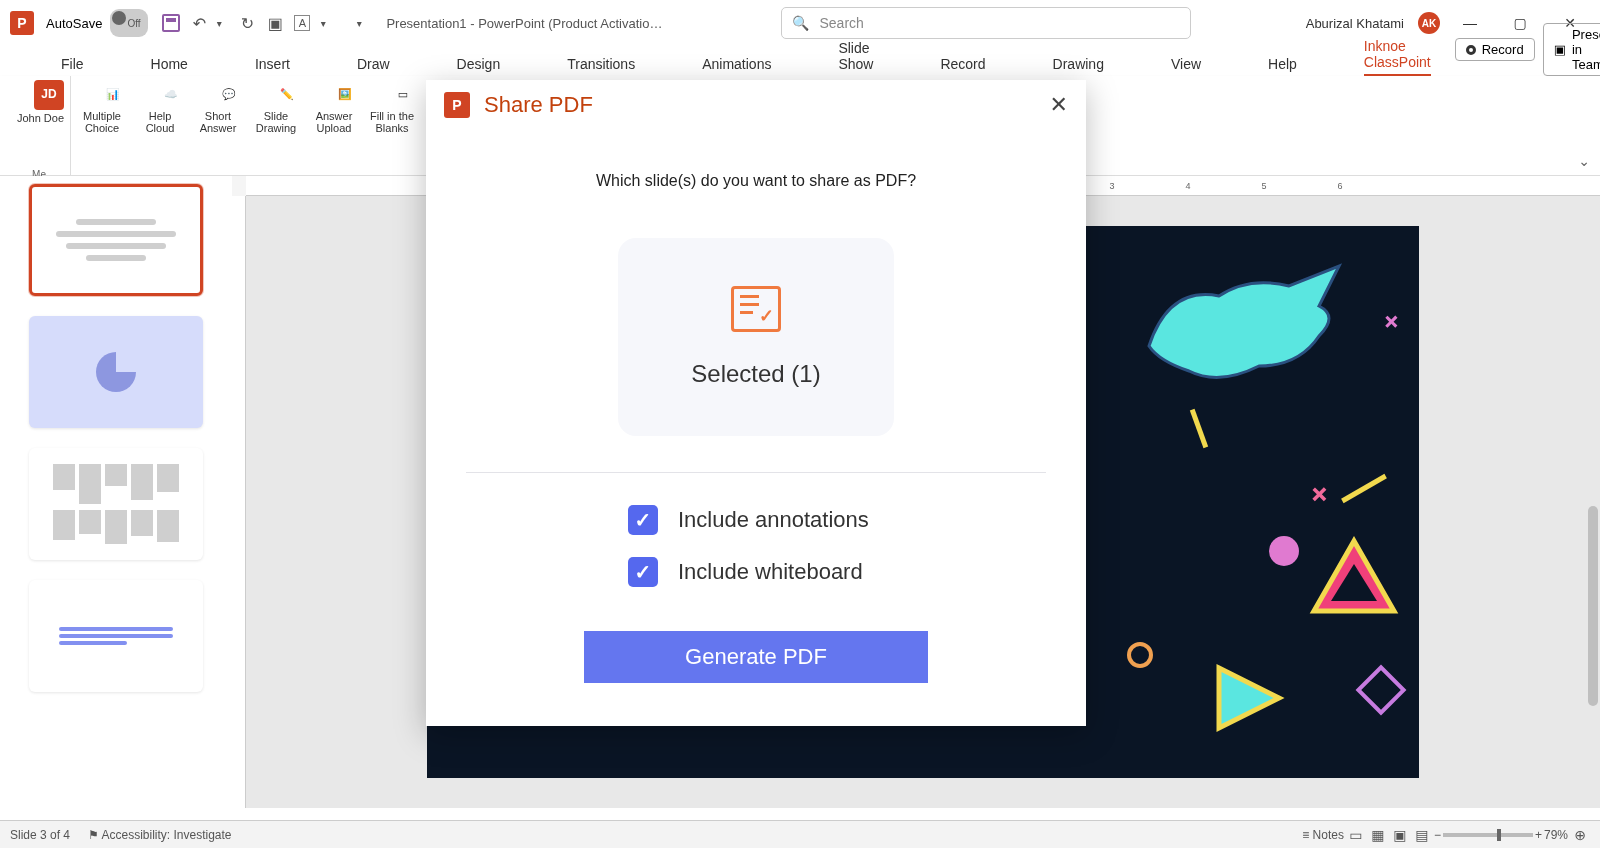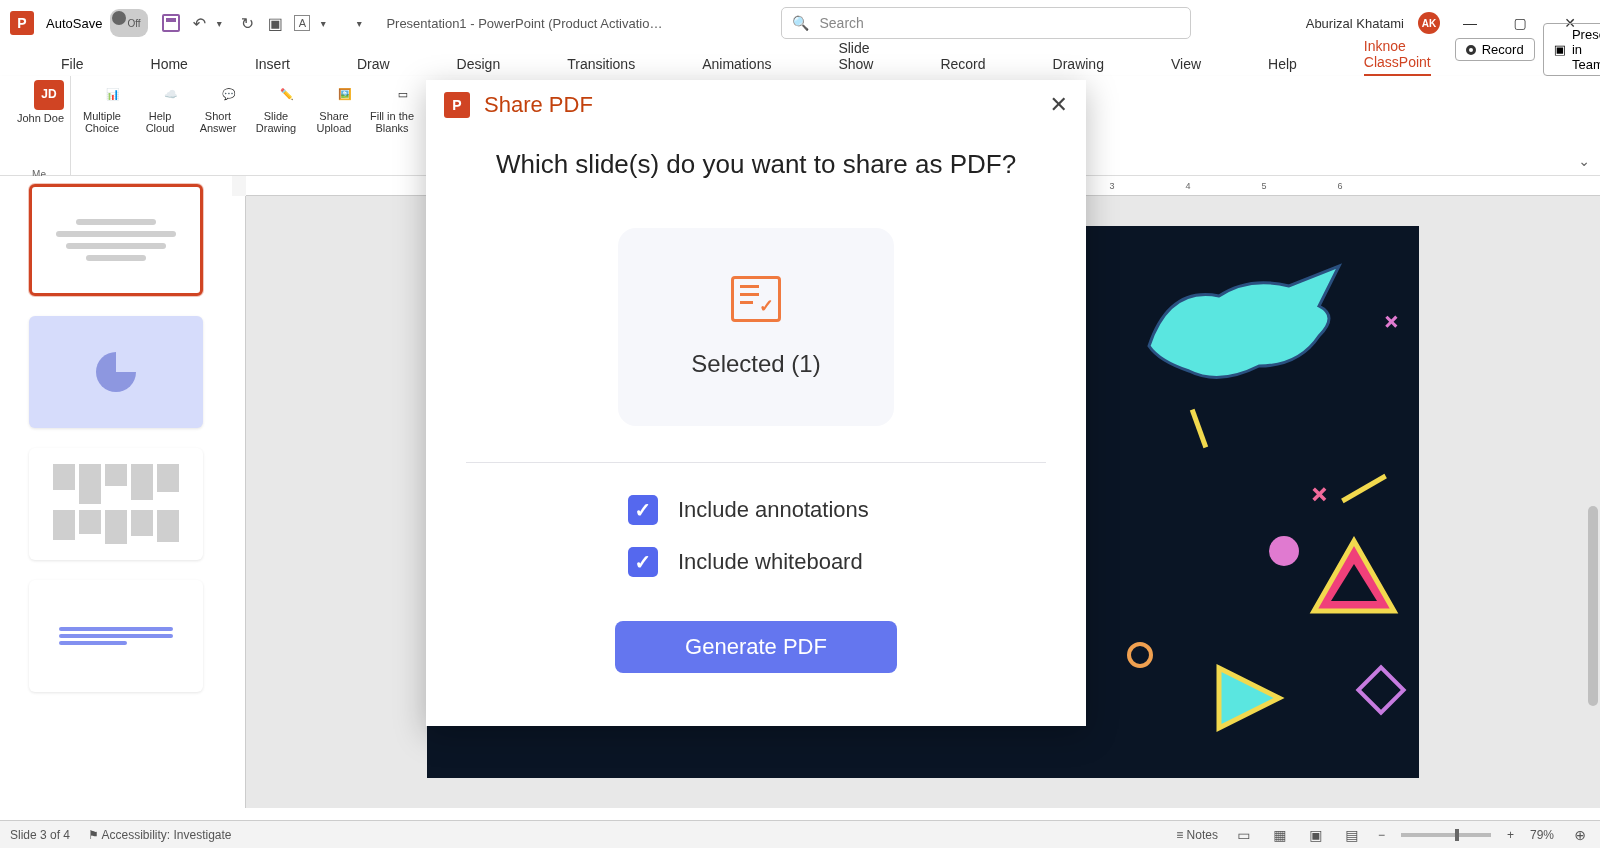--- a/index.html
+++ b/index.html
@@ -69,41 +69,41 @@
   .shape-circ { position: absolute; border-radius: 50%; }
   .shape-diamond { position: absolute; width: 36px; height: 36px; border: 4px solid #c77be0; transform: rotate(45deg); }
   .shape-line { position: absolute; background: #f2d94e; }
 
   
   .dialog { position: absolute; top: 80px; left: 426px; width: 660px; height: 646px; background: #fff; box-shadow: 0 8px 30px rgba(0,0,0,0.25); z-index: 100; }
   .dlg-header { display: flex; align-items: center; padding: 12px 18px; gap: 14px; }
   .dlg-pp { width: 26px; height: 26px; background: #d04423; border-radius: 3px; color: #fff; display: flex; align-items: center; justify-content: center; font-size: 14px; font-weight: bold; }
   .dlg-title { font-size: 22px; color: #c2410c; }
   .dlg-close { margin-left: auto; font-size: 22px; color: #444; cursor: pointer; font-weight: 300; }
-  .dlg-q { text-align: center; font-size: 26px; color: #222; margin-top: 19px; }
+  .dlg-q { text-align: center; font-size: 16px; color: #222; margin-top: 42px; }
   .dlg-cards { display: flex; gap: 28px; justify-content: center; margin-top: 48px; }
   .card { width: 276px; height: 198px; border-radius: 18px; display: flex; flex-direction: column; align-items: center; justify-content: center; gap: 28px; cursor: pointer; font-size: 24px; color: #333; }
   .card.sel { background: #f1f3ff; border: 2px solid #6476ef; }
   .card.unsel { background: #f6f7fb; }
   .card-icon-all { width: 50px; height: 46px; position: relative; }
   .card-icon-all::before { content: ""; position: absolute; top: 0; left: 8px; width: 34px; height: 4px; background: #f07a3f; box-shadow: 0 -8px 0 -1px #f07a3f; }
   .card-icon-all::after { content: "▶"; position: absolute; top: 10px; left: 0; width: 50px; height: 36px; border: 3px solid #f07a3f; border-radius: 4px; color: #f07a3f; display: flex; align-items: center; justify-content: center; font-size: 16px; }
   .card-icon-sel { width: 50px; height: 46px; border: 3px solid #f07a3f; border-radius: 4px; position: relative; display: flex; flex-direction: column; padding: 6px; gap: 5px; }
   .card-icon-sel span { height: 3px; background: #f07a3f; width: 60%; }
   .card-icon-sel::after { content: "✓"; position: absolute; right: 4px; bottom: 2px; color: #f07a3f; font-size: 18px; font-weight: bold; }
   .dlg-hr { height: 1px; background: #e3e3e8; margin: 36px 40px 0; }
   .dlg-checks { display: flex; flex-direction: column; gap: 22px; align-items: flex-start; margin: 32px 0 0 202px; }
   .chk { display: flex; align-items: center; gap: 20px; font-size: 22px; color: #333; }
   .chk-box { width: 30px; height: 30px; background: #5568ee; border-radius: 5px; color: #fff; display: flex; align-items: center; justify-content: center; font-size: 20px; font-weight: bold; }
   .dlg-action { display: flex; justify-content: center; margin-top: 44px; }
-  .gen-btn { width: 282px; height: 52px; background: #6476ef; color: #fff; font-size: 22px; border-radius: 8px; display: flex; align-items: center; justify-content: center; cursor: pointer; }
+  .gen-btn { width: 344px; height: 52px; background: #6476ef; color: #fff; font-size: 22px; border-radius: 0; display: flex; align-items: center; justify-content: center; cursor: pointer; }
 
   
   .statusbar { position: absolute; bottom: 0; left: 0; right: 0; height: 28px; background: #f3f3f3; border-top: 1px solid #ccc; display: flex; align-items: center; padding: 0 10px; font-size: 12px; color: #555; gap: 18px; }
-  .sb-right { margin-left: auto; display: flex; align-items: center; gap: 16px; justify-content: flex-end; }
+  .sb-right { margin-left: auto; display: flex; align-items: center; gap: 2px; justify-content: flex-end; }
   .sb-icon { width: 20px; height: 20px; display: flex; align-items: center; justify-content: center; font-size: 14px; }
   .zoom-slider { width: 90px; height: 4px; background: #bbb; position: relative; }
   .zoom-slider::after { content: ""; width: 4px; height: 12px; background: #666; position: absolute; left: 60%; top: -4px; }
 
   .scroll-thumb-v { position: absolute; right: 2px; top: 330px; width: 10px; height: 200px; background: #bfbfbf; border-radius: 5px; }
 </style>
 </head>
 <body>
 
 <div class="titlebar">
@@ -195,21 +195,21 @@
       <div class="tool-item">
           <div class="tool-icon">💬</div>
           <span>Short Answer</span>
         </div>
       <div class="tool-item">
           <div class="tool-icon">✏️</div>
           <span>Slide Drawing</span>
         </div>
       <div class="tool-item">
           <div class="tool-icon">🖼️</div>
-          <span>Share Upload</span>
+          <span>Answer Upload</span>
         </div>
       <div class="tool-item">
           <div class="tool-icon">▭</div>
           <span>Fill in the Blanks</span>
         </div>
       <div class="tool-item">
           <div class="tool-icon">🎵</div>
           <span>Audio Record</span>
         </div>
       <div class="tool-item" style="width:40px;">

